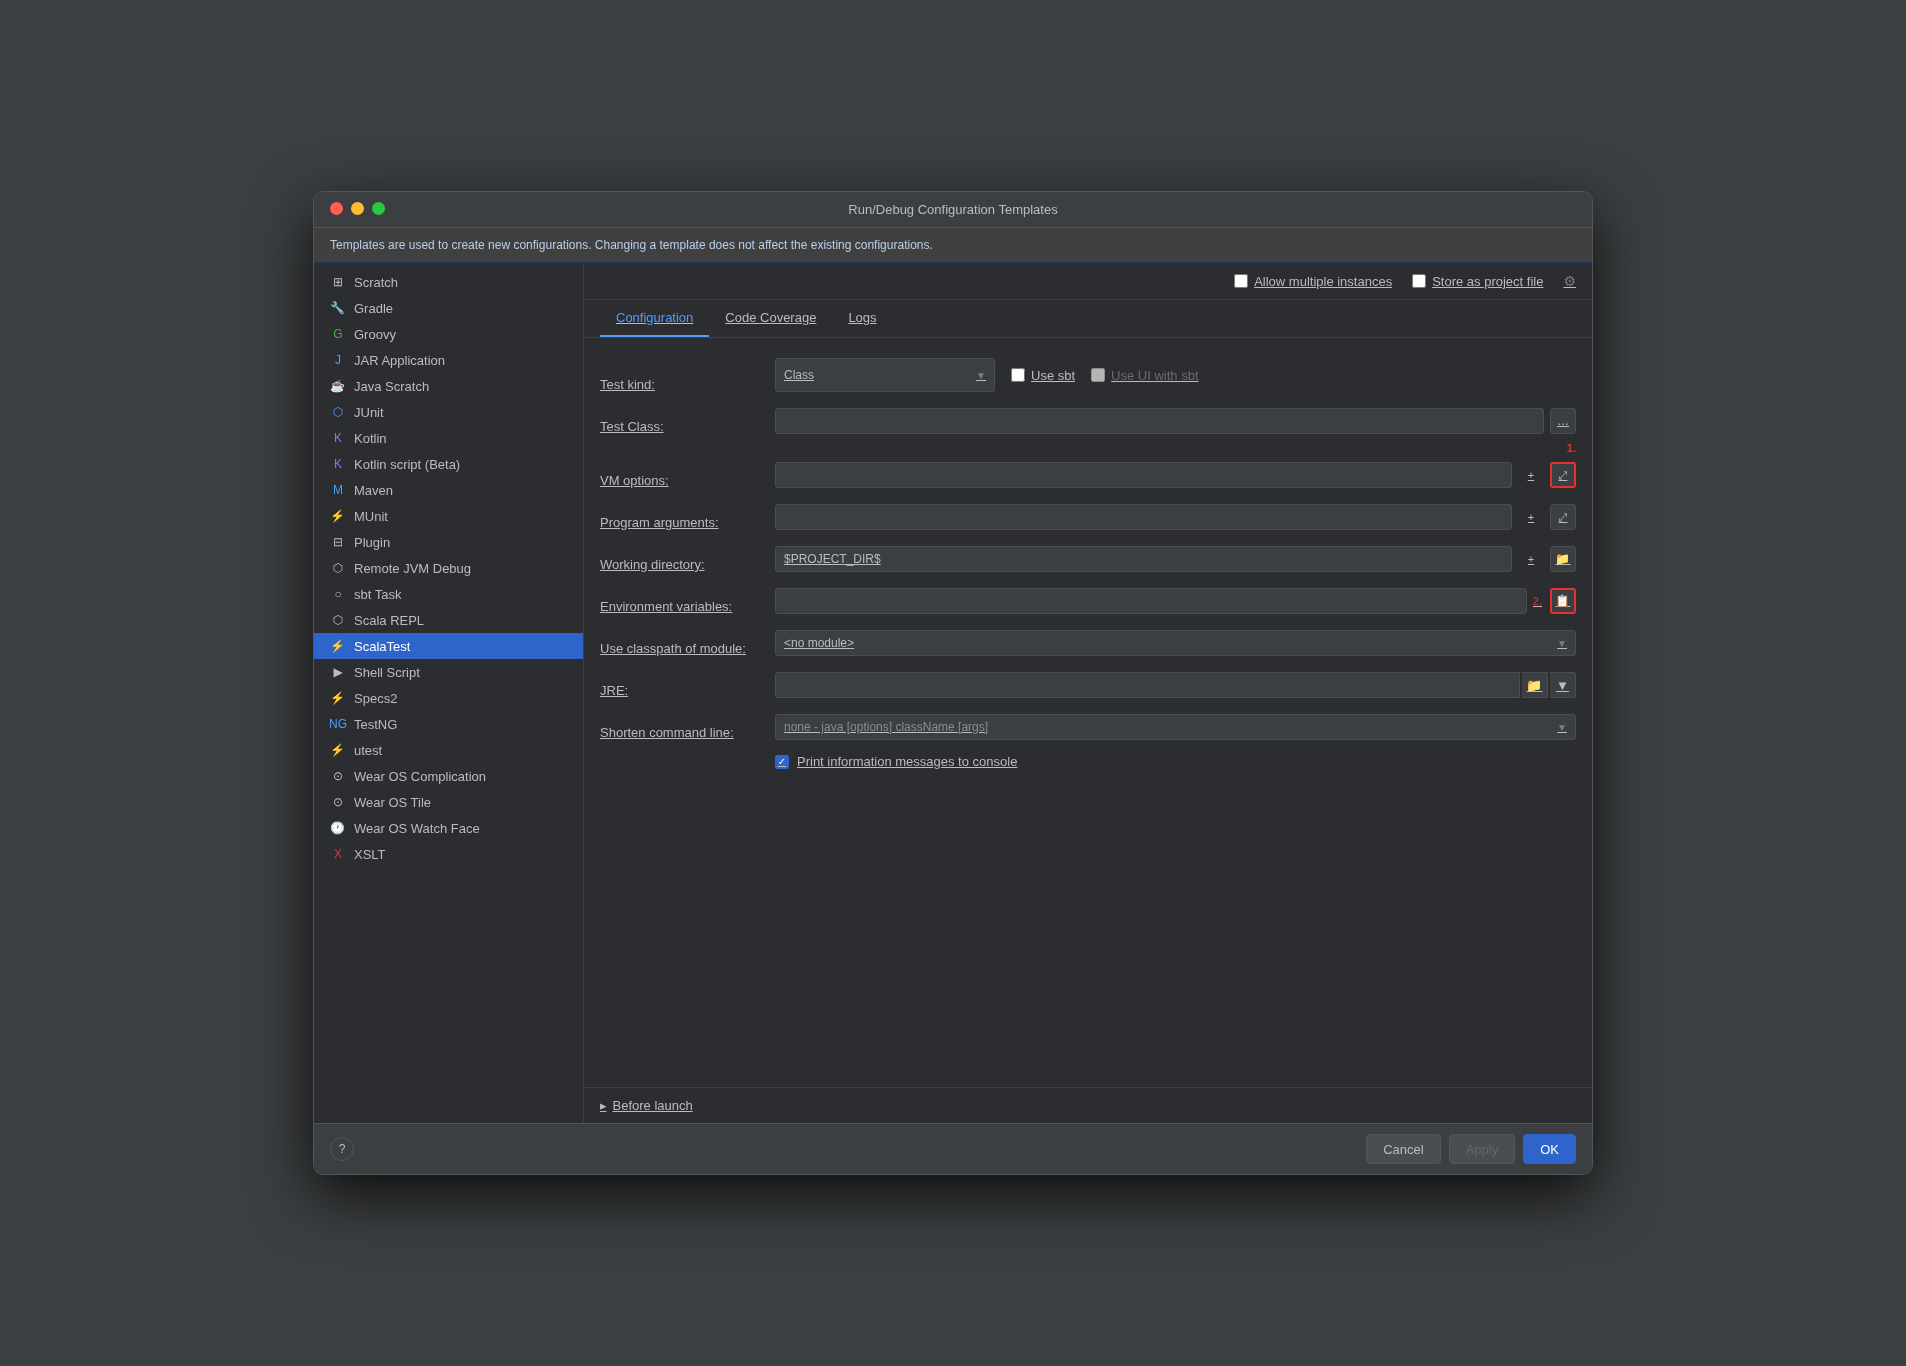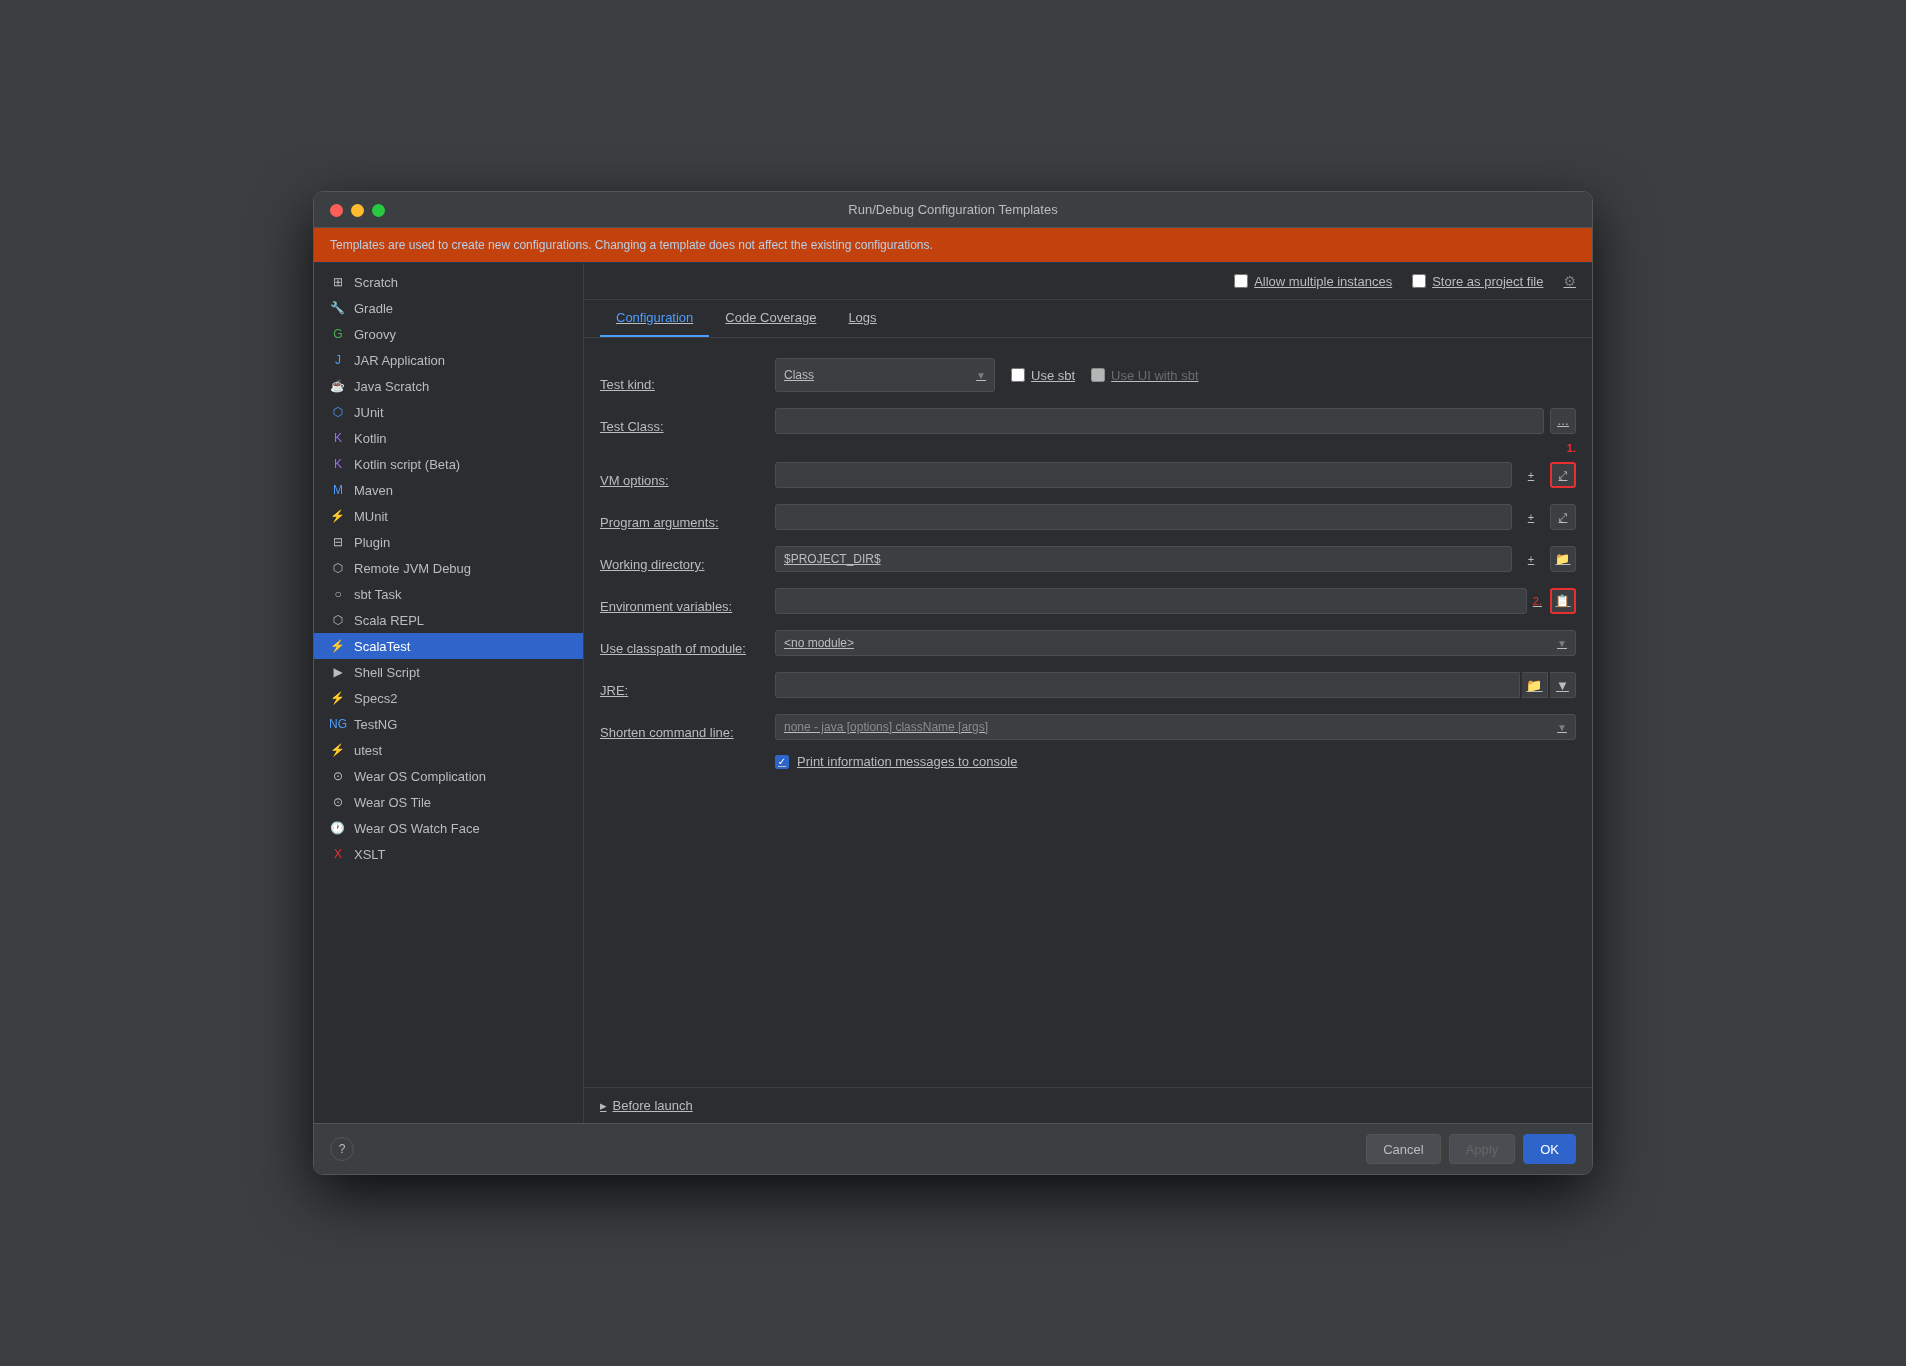--- a/index.html
+++ b/index.html
@@ -18,21 +18,21 @@
       background: #2b2d30;
       border-radius: 10px;
       overflow: hidden;
       box-shadow: 0 20px 60px rgba(0,0,0,0.8);
       border: 1px solid #555;
     }
     .titlebar {
       background: #3c3f41;
       padding: 10px 16px;
       display: flex;
-      align-items: flex-end;
+      align-items: flex-start;
       justify-content: center;
       position: relative;
       border-bottom: 1px solid #555;
     }
     .traffic-lights {
       position: absolute;
       left: 16px;
       display: flex;
       gap: 8px;
     }
@@ -44,21 +44,21 @@
     }
     .tl-close { background: #ff5f57; }
     .tl-minimize { background: #febc2e; }
     .tl-maximize { background: #28c840; }
     .title-text {
       color: #bbbcbe;
       font-size: 13px;
       font-weight: 500;
     }
     .info-bar {
-      background: #c2410c;
+      background: #404040;
       padding: 10px 16px;
       color: #b8cfe8;
       font-size: 12px;
       border-bottom: 1px solid #1a3a5c;
     }
     .main-content {
       display: flex;
       height: 860px;
     }
     .sidebar {

